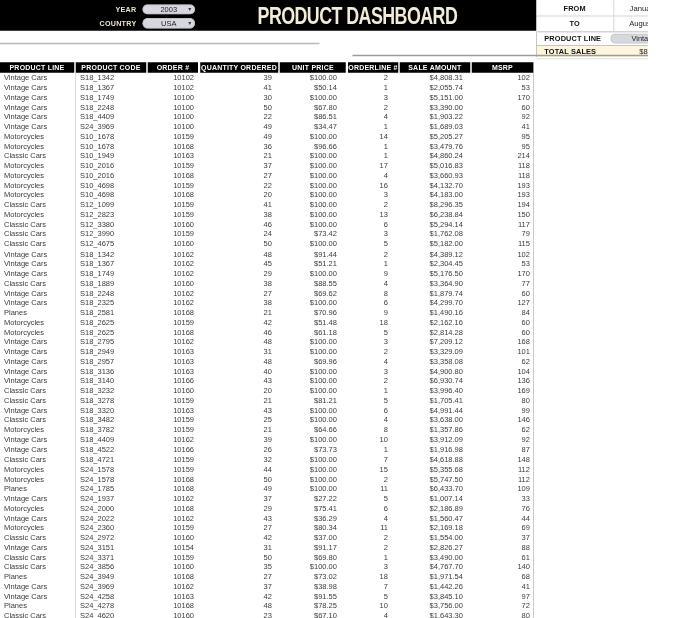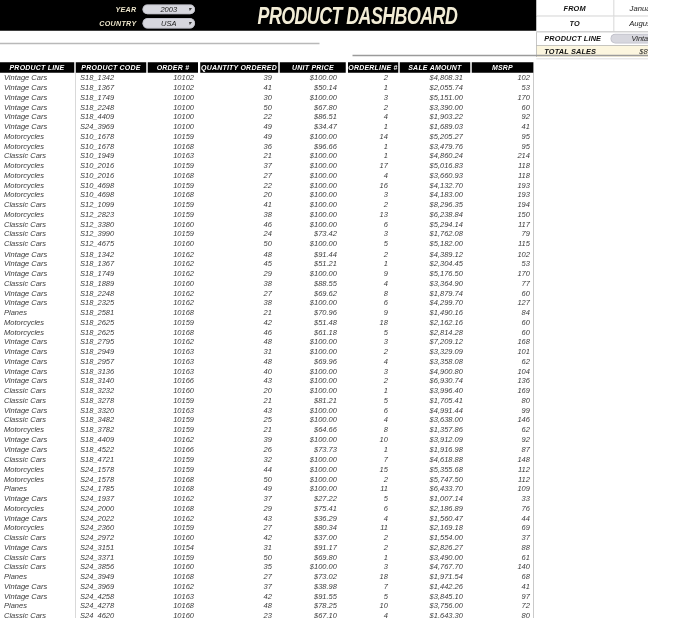--- a/index.html
+++ b/index.html
@@ -1,17 +1,17 @@
 <!DOCTYPE html>
 <html><head>
 <meta charset="utf-8">
 <style>
   html,body{margin:0;padding:0;background:#fff;}
   #app{position:relative;width:648px;height:618px;overflow:hidden;background:#fff;
-       font-family:"Liberation Sans",sans-serif;font-style:italic;}
+       font-family:"Liberation Sans",sans-serif;}
   
   #stage{position:relative;width:933.4px;height:824px;transform:scale(0.75);
          transform-origin:0 0;background:#fff;}
 
   
   .topbar{position:absolute;left:0;top:0;width:716px;height:41.3px;background:#000;}
   .filters{position:absolute;left:60px;top:4.5px;}
   .frow{display:flex;justify-content:flex-end;align-items:center;width:200px;height:16px;
         margin-bottom:2.5px;gap:8px;}
   .flabel{color:#ece5cb;font-size:9.5px;font-weight:bold;letter-spacing:.4px;}

